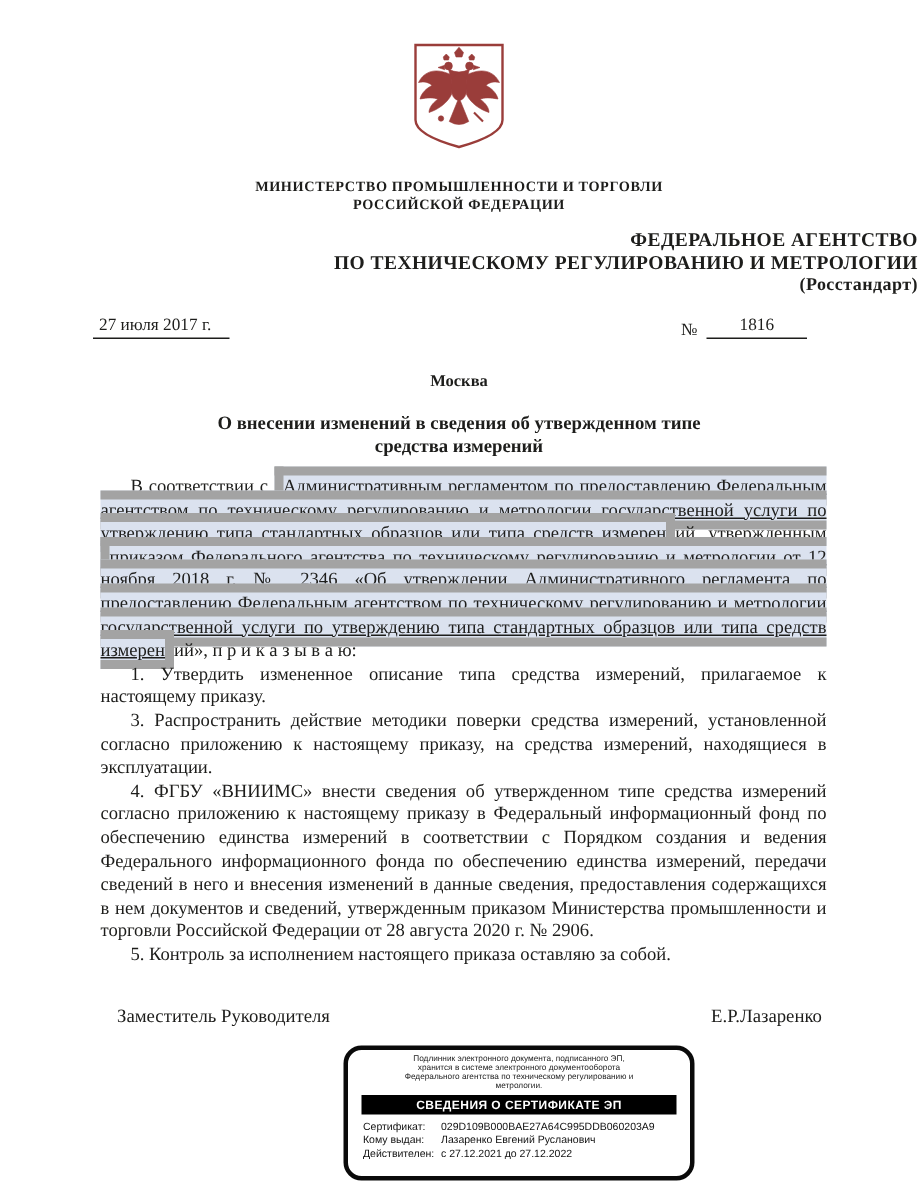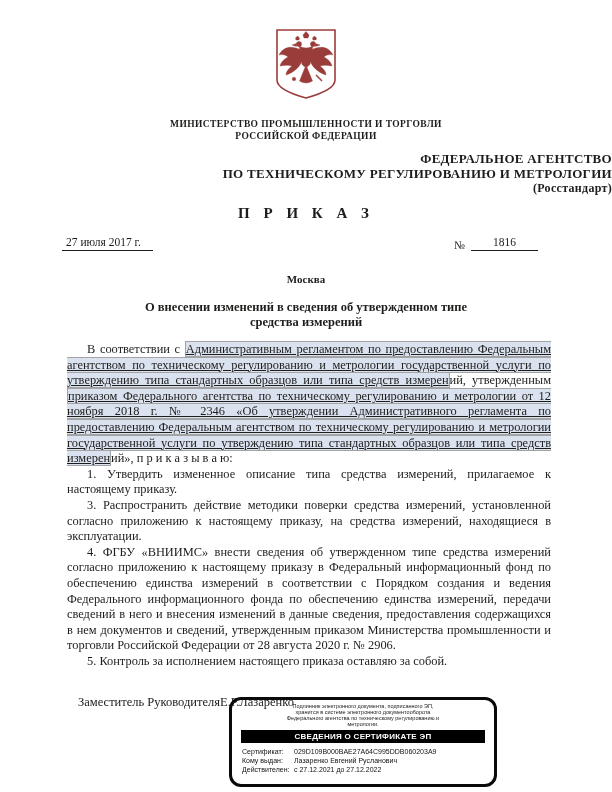--- a/index.html
+++ b/index.html
@@ -35,31 +35,31 @@
   .num-underline { border-bottom: 1px solid #1d1d1b; padding: 0 22px 2px 22px; }
   .city { margin-top: 22px; text-align: center; font-size: 11px; font-weight: bold; }
   .doc-title { margin-top: 15px; text-align: center; font-size: 12.5px; font-weight: bold; line-height: 1.22; }
   .body-text {
     margin: 12px 61px 0 67px;
     font-size: 12.4px; line-height: 15.6px; text-align: justify;
   }
   .body-text p { text-indent: 20px; }
   .link {
     background: #dbe2ef;
-    border: 1px solid #a3a3a3;
+    border: 6px solid #a3a3a3;
     text-decoration: underline;
     cursor: pointer;
   }
   .sign-row {
-    display: flex; justify-content: flex-start;
+    display: flex; justify-content: space-between;
     margin: 26px 64px 0 78px; font-size: 12.5px;
   }
   .stamp {
     position: absolute; left: 229px; top: 697px;
-    width: 268px; height: 90px;
+    width: 234px; height: 90px;
     border: 3px solid #0a0a0a; border-radius: 12px;
     background: transparent; z-index: 5;
     font-family: "Liberation Sans", sans-serif;
   }
   .stamp-notice {
     margin-top: 3px; text-align: center;
     font-size: 5.5px; line-height: 6px; color: #1a1a1a;
   }
   .stamp-bar {
     margin: 3px 9px 0 9px; padding: 2px 0;
@@ -101,21 +101,20 @@
     <div>МИНИСТЕРСТВО ПРОМЫШЛЕННОСТИ И ТОРГОВЛИ</div>
     <div>РОССИЙСКОЙ ФЕДЕРАЦИИ</div>
   </div>
 
   <div class="agency">
     <div>ФЕДЕРАЛЬНОЕ АГЕНТСТВО</div>
     <div>ПО ТЕХНИЧЕСКОМУ РЕГУЛИРОВАНИЮ И МЕТРОЛОГИИ</div>
     <div class="sub">(Росстандарт)</div>
   </div>
 
-  <div class="prikaz">П Р И К А З</div>
 
   <div class="meta-row">
     <span class="date-underline">27 июля 2017 г.</span>
     <span class="number-group">
       <span>№</span>
       <span class="num-underline">1816</span>
     </span>
   </div>
 
   <div class="city">Москва</div>

